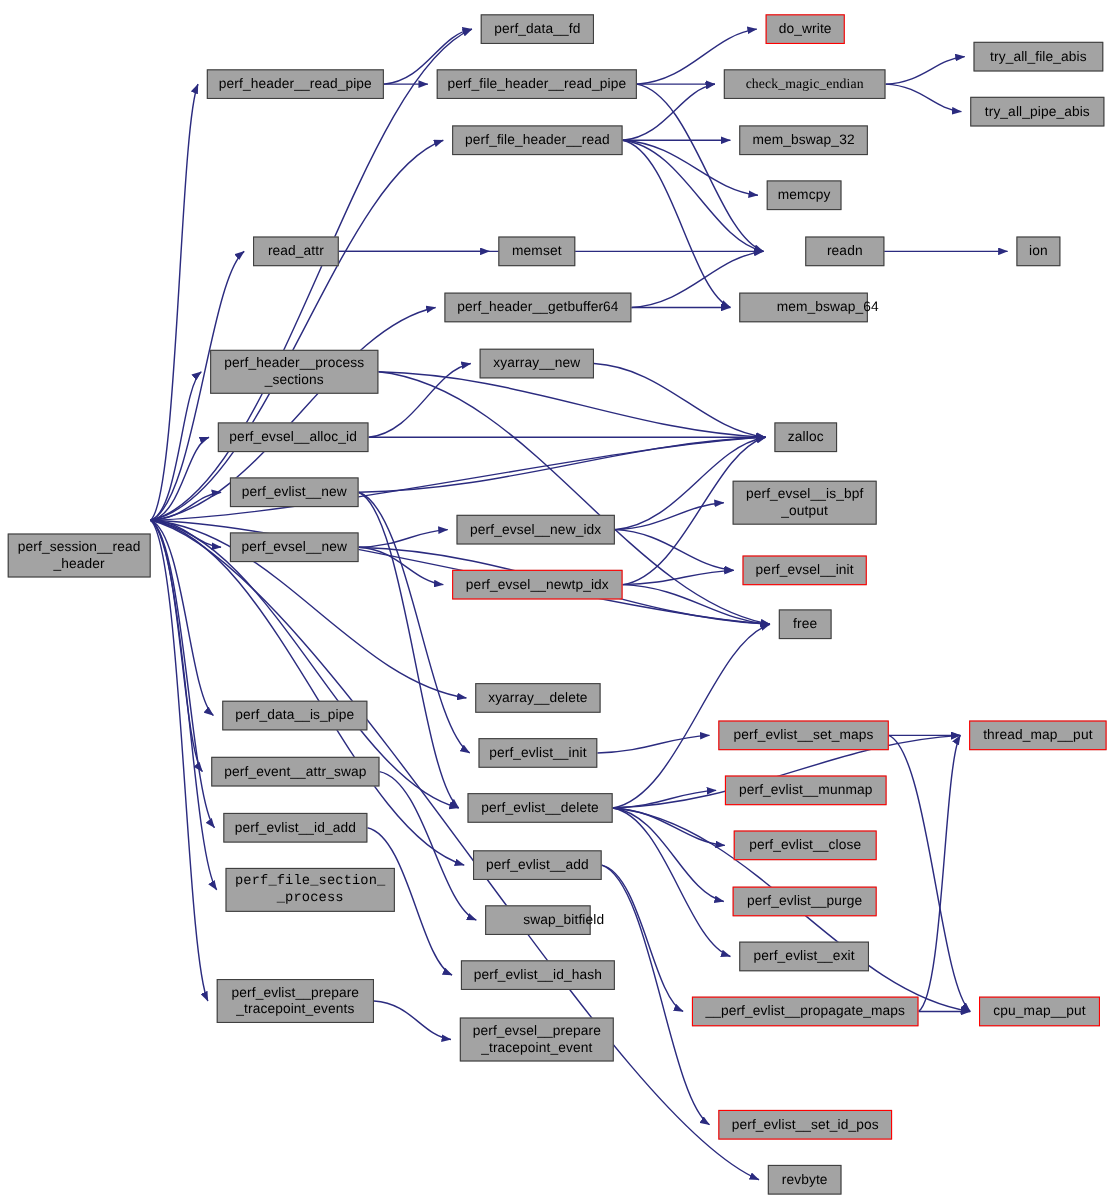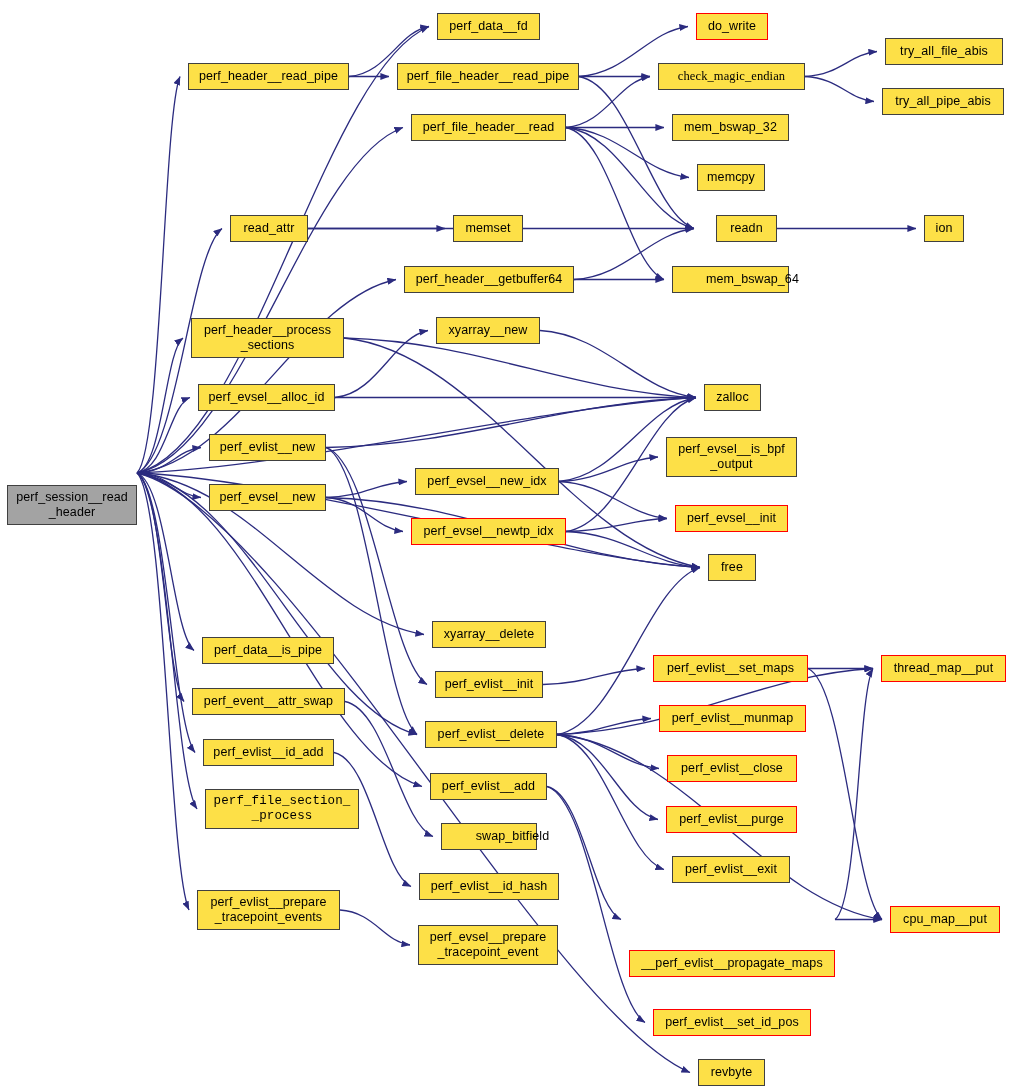--- a/index.html
+++ b/index.html
@@ -24,21 +24,21 @@
     height: 1092px;
     pointer-events: none;
   }
   .node {
     position: absolute;
     box-sizing: border-box;
     display: flex;
     align-items: center;
     justify-content: center;
     text-align: center;
-    background: #fde047;
+    background: #a3a3a3;
     border: 1px solid #404040;
     font-size: 12.5px;
     color: #000000;
     line-height: 1.18;
     white-space: pre;
     letter-spacing: 0.1px;
   }
   .node.red {
     border-color: #ff0000;
   }
@@ -140,21 +140,21 @@
       <div class="node" style="left: 397px; top: 63px; width: 182px; height: 27px;">perf_file_header__read_pipe</div>
       <div class="node red" style="left: 696px; top: 13px; width: 72px; height: 27px;">do_write</div>
       <div class="node" style="left: 658px; top: 63px; width: 147px; height: 27px; font-family: Liberation Serif, serif;">check_magic_endian</div>
       <div class="node" style="left: 885px; top: 38px; width: 118px; height: 27px;">try_all_file_abis</div>
       <div class="node" style="left: 882px; top: 88px; width: 122px; height: 27px;">try_all_pipe_abis</div>
       <div class="node" style="left: 411px; top: 114px; width: 155px; height: 27px;">perf_file_header__read</div>
       <div class="node" style="left: 672px; top: 114px; width: 117px; height: 27px;">mem_bswap_32</div>
       <div class="node" style="left: 697px; top: 164px; width: 68px; height: 27px;">memcpy</div>
       <div class="node" style="left: 230px; top: 215px; width: 78px; height: 27px;">read_attr</div>
       <div class="node" style="left: 453px; top: 215px; width: 70px; height: 27px;">memset</div>
-      <div class="node" style="left: 716px; top: 215px; width: 61px; height: 27px;">readn</div>
+      <div class="node" style="left: 732px; top: 215px; width: 72px; height: 27px;">readn</div>
       <div class="node" style="left: 924px; top: 215px; width: 40px; height: 27px;">ion</div>
       <div class="node" style="left: 404px; top: 266px; width: 170px; height: 27px;">perf_header__getbuffer64</div>
       <div class="node" style="left: 672px; top: 266px; width: 117px; height: 27px; padding-left: 44px;">mem_bswap_64</div>
       <div class="node" style="left: 191px; top: 318px; width: 153px; height: 40px;">perf_header__process
 _sections</div>
       <div class="node" style="left: 436px; top: 317px; width: 104px; height: 27px;">xyarray__new</div>
       <div class="node" style="left: 198px; top: 384px; width: 137px; height: 27px;">perf_evsel__alloc_id</div>
       <div class="node" style="left: 704px; top: 384px; width: 57px; height: 27px;">zalloc</div>
       <div class="node" style="left: 209px; top: 434px; width: 117px; height: 27px;">perf_evlist__new</div>
       <div class="node" style="left: 666px; top: 437px; width: 131px; height: 40px;">perf_evsel__is_bpf
@@ -176,20 +176,20 @@
       <div class="node red" style="left: 667px; top: 755px; width: 130px; height: 27px;">perf_evlist__close</div>
       <div class="node" style="left: 430px; top: 773px; width: 117px; height: 27px;">perf_evlist__add</div>
       <div class="node" style="left: 205px; top: 789px; width: 154px; height: 40px; font-family: Liberation Mono, monospace;">perf_file_section_
 _process</div>
       <div class="node red" style="left: 666px; top: 806px; width: 131px; height: 27px;">perf_evlist__purge</div>
       <div class="node" style="left: 441px; top: 823px; width: 96px; height: 27px; padding-left: 47px;">swap_bitfield</div>
       <div class="node" style="left: 672px; top: 856px; width: 118px; height: 27px;">perf_evlist__exit</div>
       <div class="node" style="left: 419px; top: 873px; width: 140px; height: 27px;">perf_evlist__id_hash</div>
       <div class="node" style="left: 197px; top: 890px; width: 143px; height: 40px;">perf_evlist__prepare
 _tracepoint_events</div>
-      <div class="node red" style="left: 629px; top: 906px; width: 206px; height: 27px; margin-top: 44px;">__perf_evlist__propagate_maps</div>
+      <div class="node red" style="left: 629px; top: 906px; width: 206px; height: 27px;">__perf_evlist__propagate_maps</div>
       <div class="node red" style="left: 890px; top: 906px; width: 110px; height: 27px;">cpu_map__put</div>
       <div class="node" style="left: 418px; top: 925px; width: 140px; height: 40px;">perf_evsel__prepare
 _tracepoint_event</div>
       <div class="node red" style="left: 653px; top: 1009px; width: 158px; height: 27px;">perf_evlist__set_id_pos</div>
       <div class="node" style="left: 698px; top: 1059px; width: 67px; height: 27px;">revbyte</div>
     </div>
 </div>
 
 </body></html>

